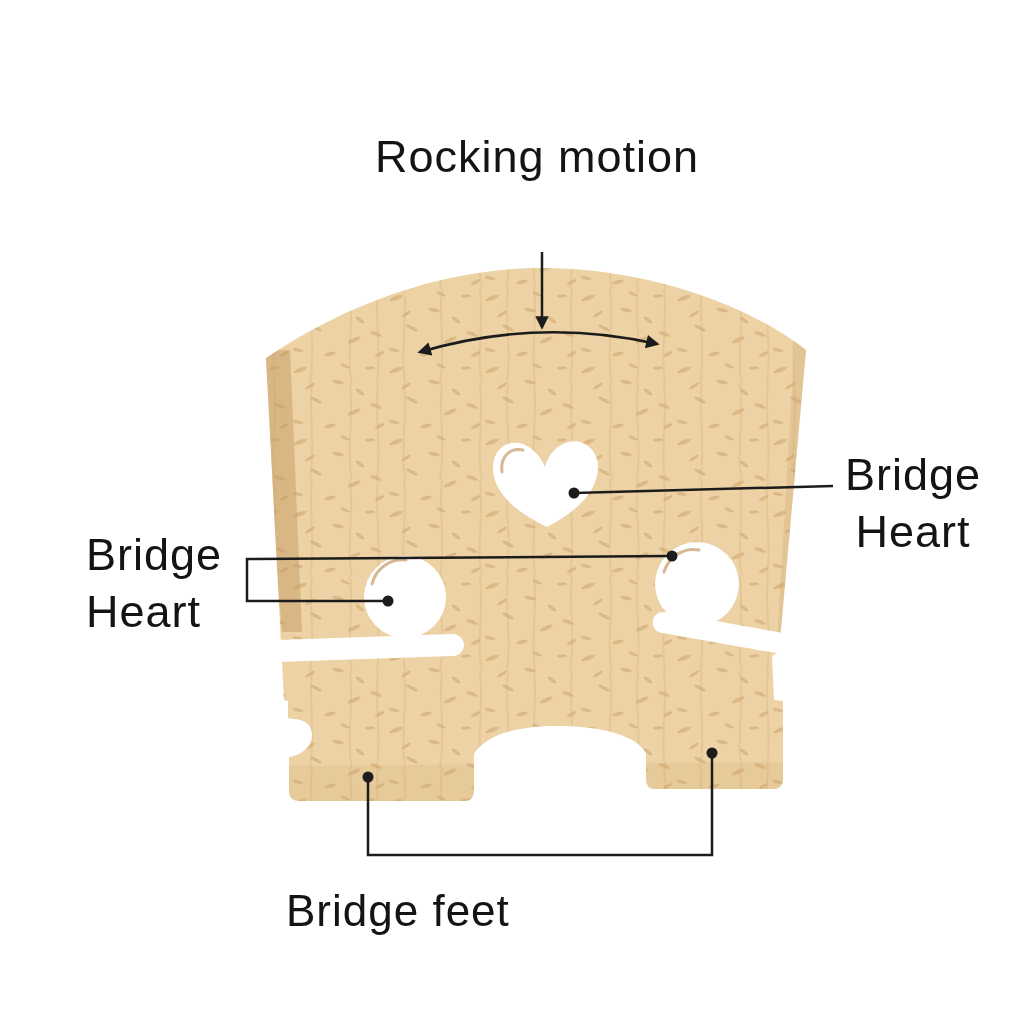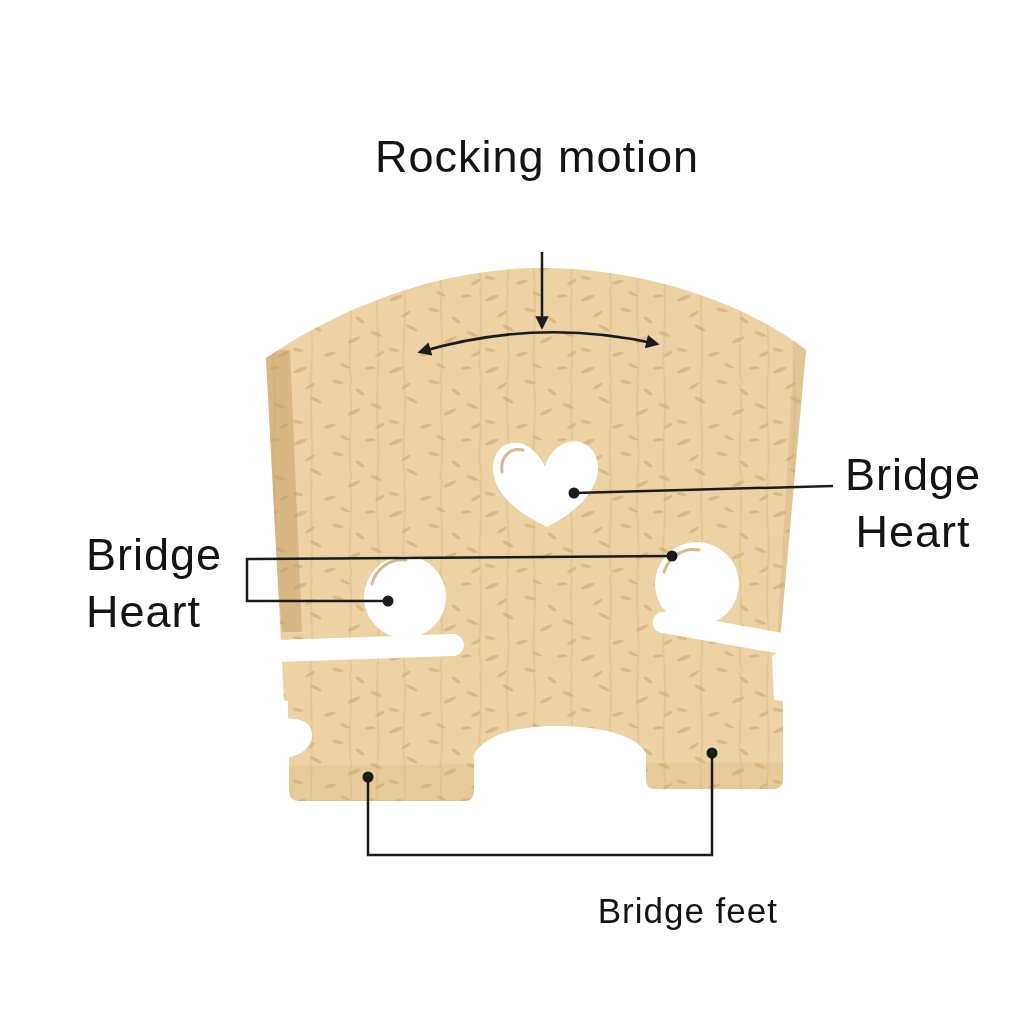--- a/index.html
+++ b/index.html
@@ -15,21 +15,21 @@
     position:absolute;
     font-size:45px;
     line-height:57px;
     letter-spacing:1px;
     color:var(--text,#141414);
     white-space:nowrap;
   }
   #title-label{left:227px;top:129px;width:620px;text-align:center;line-height:56px;}
   #heart-label{left:828px;top:446px;width:170px;text-align:center;}
   #ears-label{left:86px;top:526px;text-align:left;}
-  #feet-label{left:278px;top:882px;width:500px;text-align:right;font-size:35px;}
+  #feet-label{left:286px;top:882px;width:500px;text-align:left;font-size:44px;}
   svg{position:absolute;left:0;top:0;}
   .wood-base{fill:var(--wood,#ecd2a4);}
   .fleck{fill:var(--wood-fleck,#c89a5f);opacity:.45;}
   .grain-line{stroke:var(--wood-grain,#d4a76e);stroke-width:2;fill:none;opacity:.28;}
   .edge-shadow{fill:var(--wood-shadow,#c49b66);}
   .cutout{fill:var(--background,#ffffff);stroke:none;}
   .inner-shadow{stroke:var(--wood-shadow,#c49b66);stroke-width:3;fill:none;opacity:.7;stroke-linecap:round;}
   .anno{stroke:var(--annotation-line,#1c1c1c);stroke-width:2.5;fill:none;}
   .anno-dot{fill:var(--annotation-line,#1c1c1c);stroke:none;}
   .arrowhead{fill:var(--annotation-line,#1c1c1c);stroke:none;}

